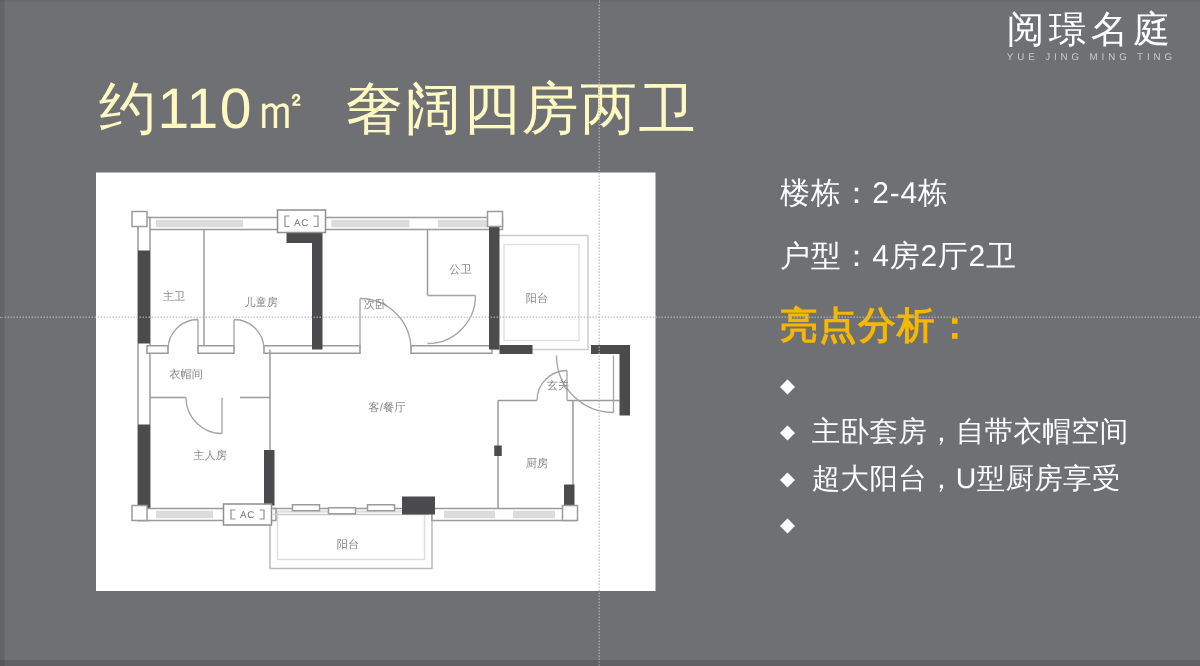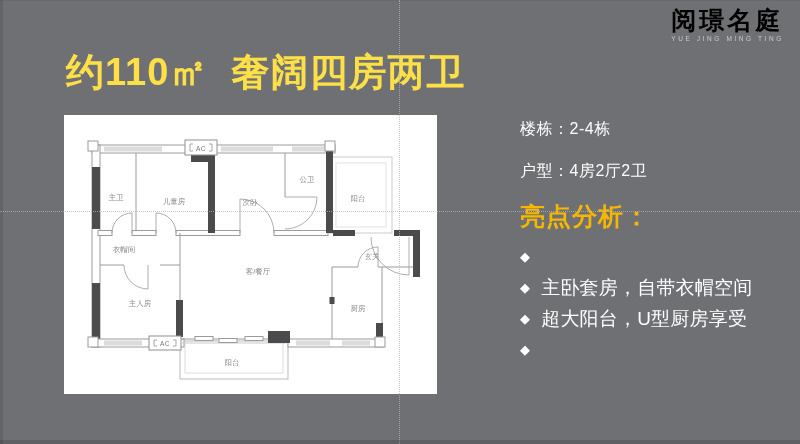--- a/index.html
+++ b/index.html
@@ -9,34 +9,34 @@
     font-family:"Liberation Sans","DejaVu Sans",sans-serif;
   }
   .frame{position:absolute;inset:0;pointer-events:none;z-index:9;
     box-shadow:inset 3px 0 0 rgba(0,0,0,.10), inset 0 -4px 0 rgba(0,0,0,.14), inset 0 1px 0 rgba(0,0,0,.06);}
   
   .guide-v{position:absolute;left:399px;top:0;height:444px;width:0;border-left:1px dotted #b6b7ba;opacity:.75;z-index:6;}
   .guide-h{position:absolute;left:0;top:211px;width:800px;height:0;border-top:1px dotted #b6b7ba;opacity:.75;z-index:6;}
   
   .title{
     position:absolute;left:66px;top:47px;z-index:2;
-    font-size:38px;font-weight:bold;letter-spacing:1px;color:#fde047;white-space:pre;
+    font-size:38px;font-weight:normal;letter-spacing:1px;color:#fef9c3;white-space:pre;
   }
   
   .logo{position:absolute;right:16px;top:5px;text-align:left;z-index:2;}
-  .logo-cn{font-size:25px;color:#000000;letter-spacing:3px;font-weight:bold;line-height:1.2;}
+  .logo-cn{font-size:25px;color:#ffffff;letter-spacing:3px;font-weight:normal;line-height:1.2;}
   .logo-en{font-size:6.5px;color:#c9cacd;letter-spacing:2.6px;margin-top:0px;white-space:nowrap;}
   
   .plan-panel{position:absolute;left:64px;top:115px;width:373px;height:279px;background:#ffffff;z-index:1;}
   .plan-panel svg{display:block;}
   svg text.room{font-family:"Liberation Sans","DejaVu Sans",sans-serif;font-size:7.5px;fill:#8a8a8a;}
   svg text.ac{font-family:"Liberation Sans","DejaVu Sans",sans-serif;font-size:6.5px;fill:#777;letter-spacing:.5px;}
   
   .info-col{position:absolute;left:520px;top:116px;z-index:2;color:#fdfdfd;}
-  .info-row{font-size:16px;height:42px;line-height:26px;letter-spacing:.5px;}
+  .info-row{font-size:20px;height:42px;line-height:26px;letter-spacing:.5px;}
   .info-row .lbl{color:#fdfdfd;}
   .info-row .val{color:#fdfdfd;}
   .hl-title{font-size:25px;font-weight:bold;color:#f5b700;letter-spacing:1px;height:41px;}
   .hl-list{list-style:none;margin:0;padding:0;}
   .hl-item{display:flex;align-items:center;height:31px;font-size:19px;color:#fdfdfd;letter-spacing:.2px;white-space:nowrap;}
   .hl-item .dmd{font-size:13px;margin-right:11px;color:#ffffff;flex:0 0 auto;}
 </style>
 </head>
 <body>
 

